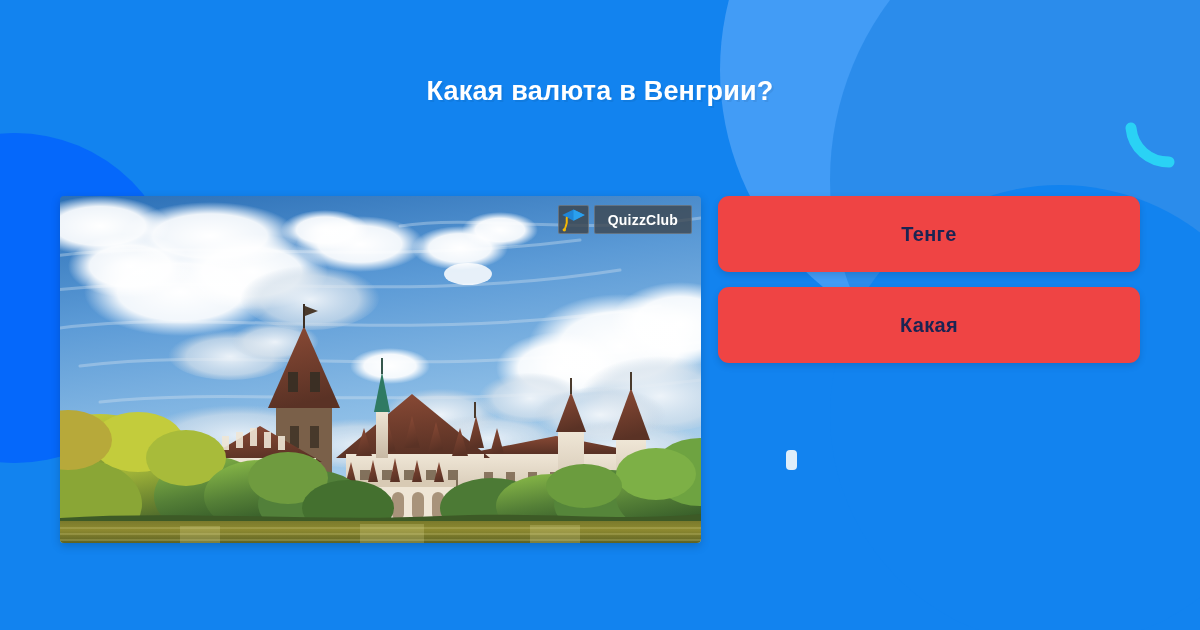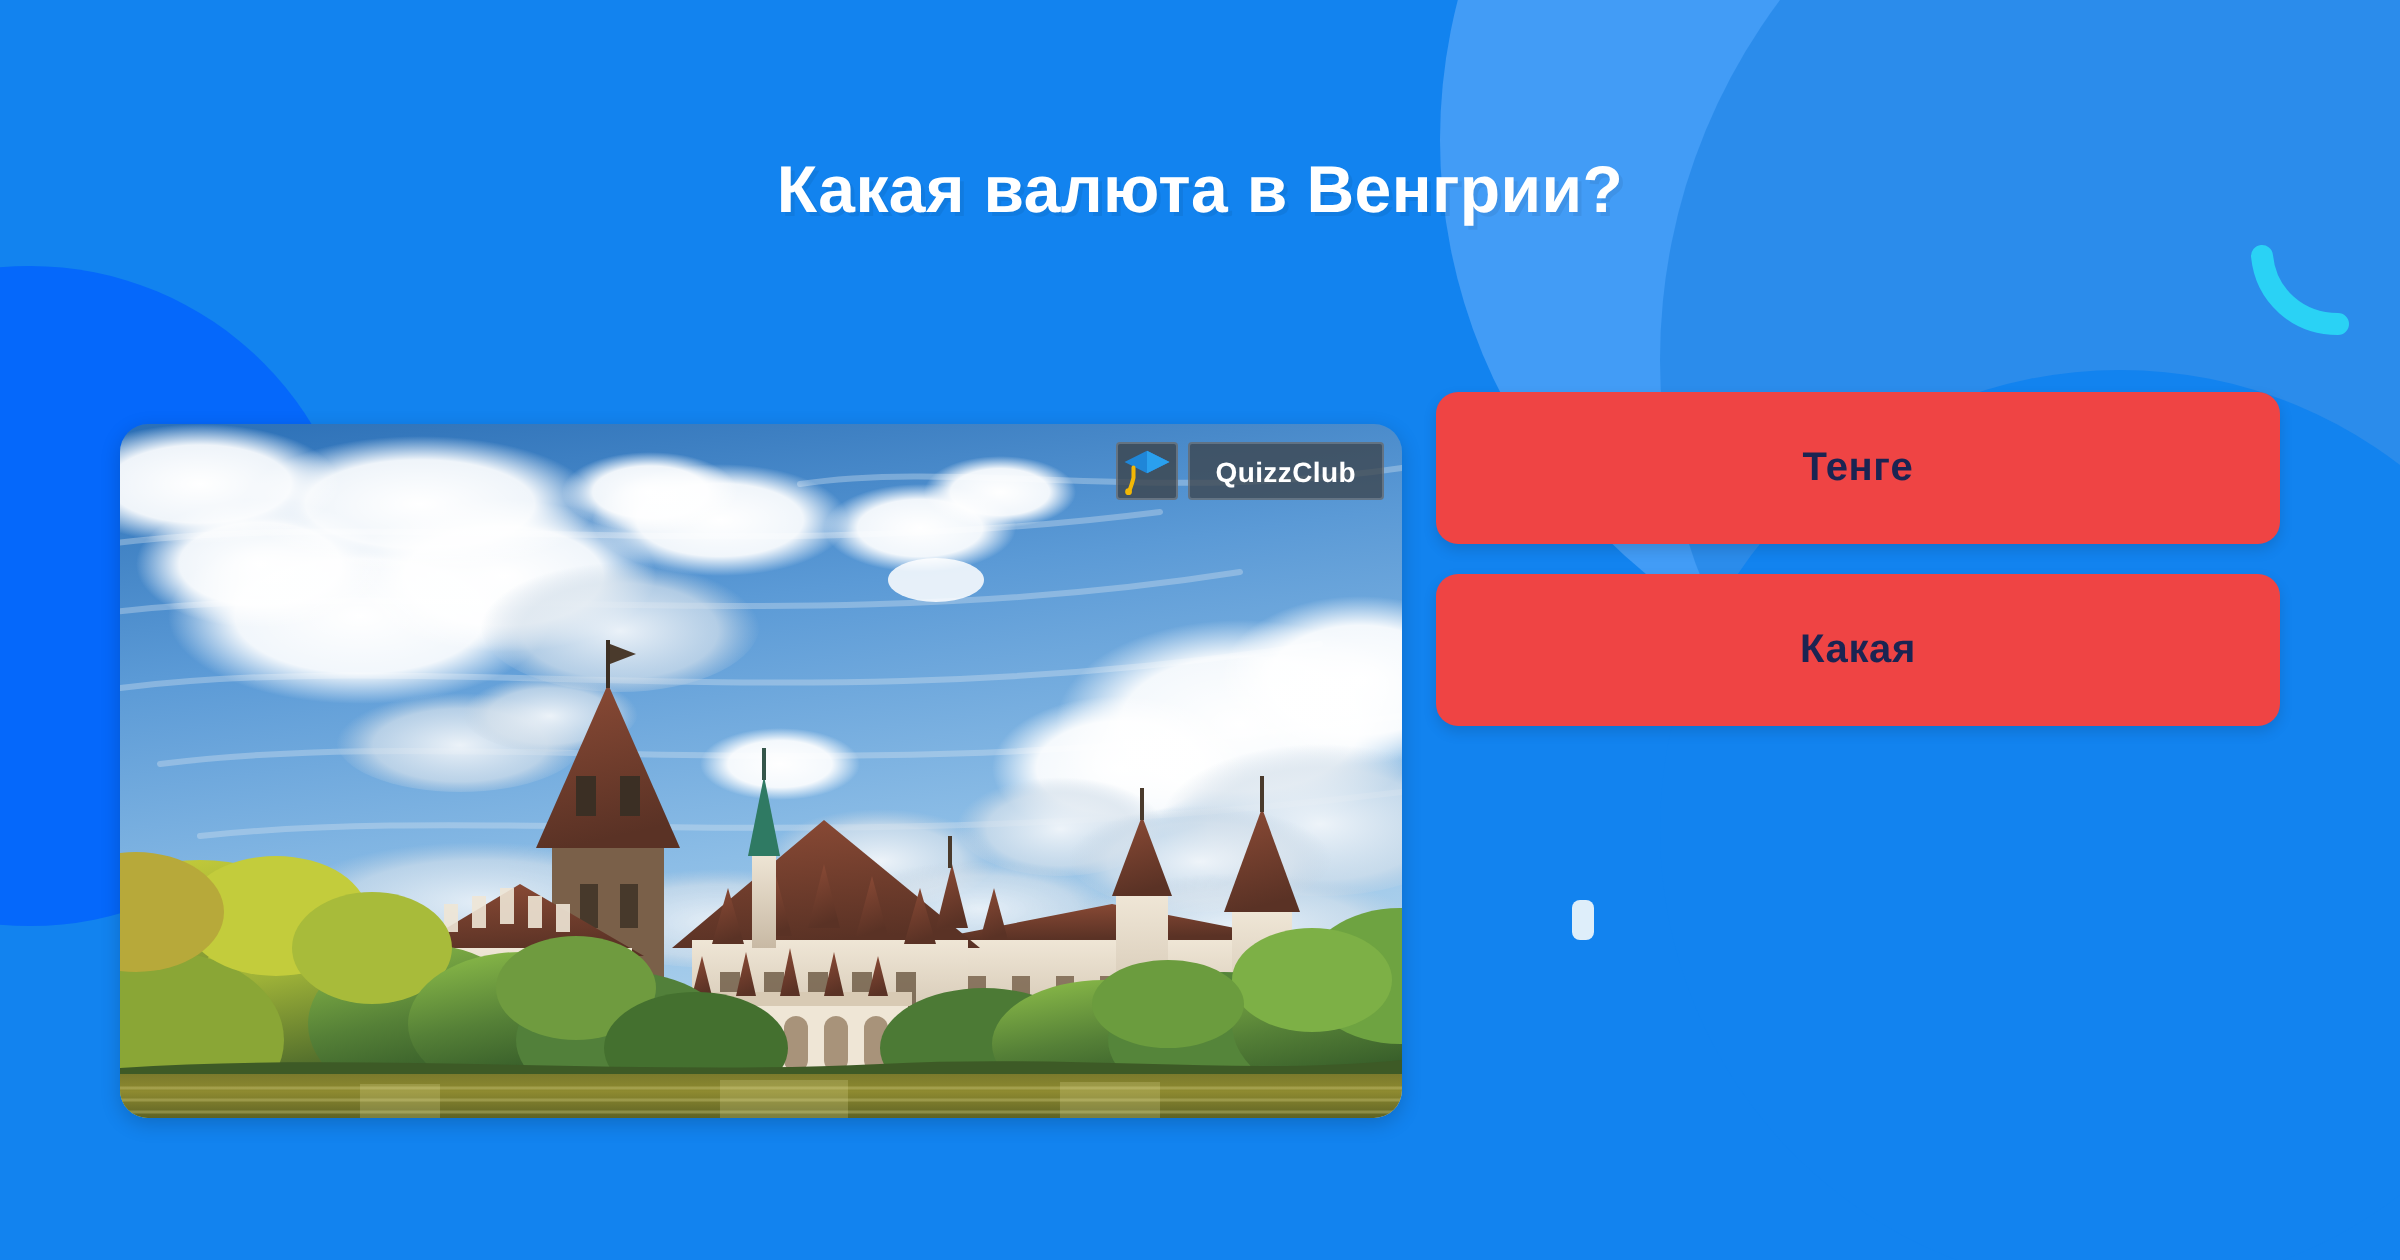--- a/index.html
+++ b/index.html
@@ -71,39 +71,38 @@
     height: 48px;
   }
 
   
   .title {
     position: absolute;
     left: 0; right: 0;
     top: 76px;
     text-align: center;
     color: #ffffff;
-    font-size: 33px;
+    font-size: 27px;
     font-weight: bold;
     letter-spacing: .2px;
     text-shadow: 2px 2px 0 rgba(0,0,0,.06);
     z-index: 5;
   }
 
   
   .photo-card {
     position: absolute;
     left: 60px;
     top: 196px;
     width: 641px;
     height: 347px;
-    border-radius: 14px;
+    border-radius: 4px;
     overflow: hidden;
     box-shadow: 0 3px 10px rgba(0,0,0,.18);
     z-index: 4;
-    margin-top: 16px;
   }
   .photo-card svg { display: block; width: 100%; height: 100%; }
 
   
   .watermark {
     position: absolute;
     right: 9px;
     top: 9px;
     display: flex;
     align-items: stretch;

